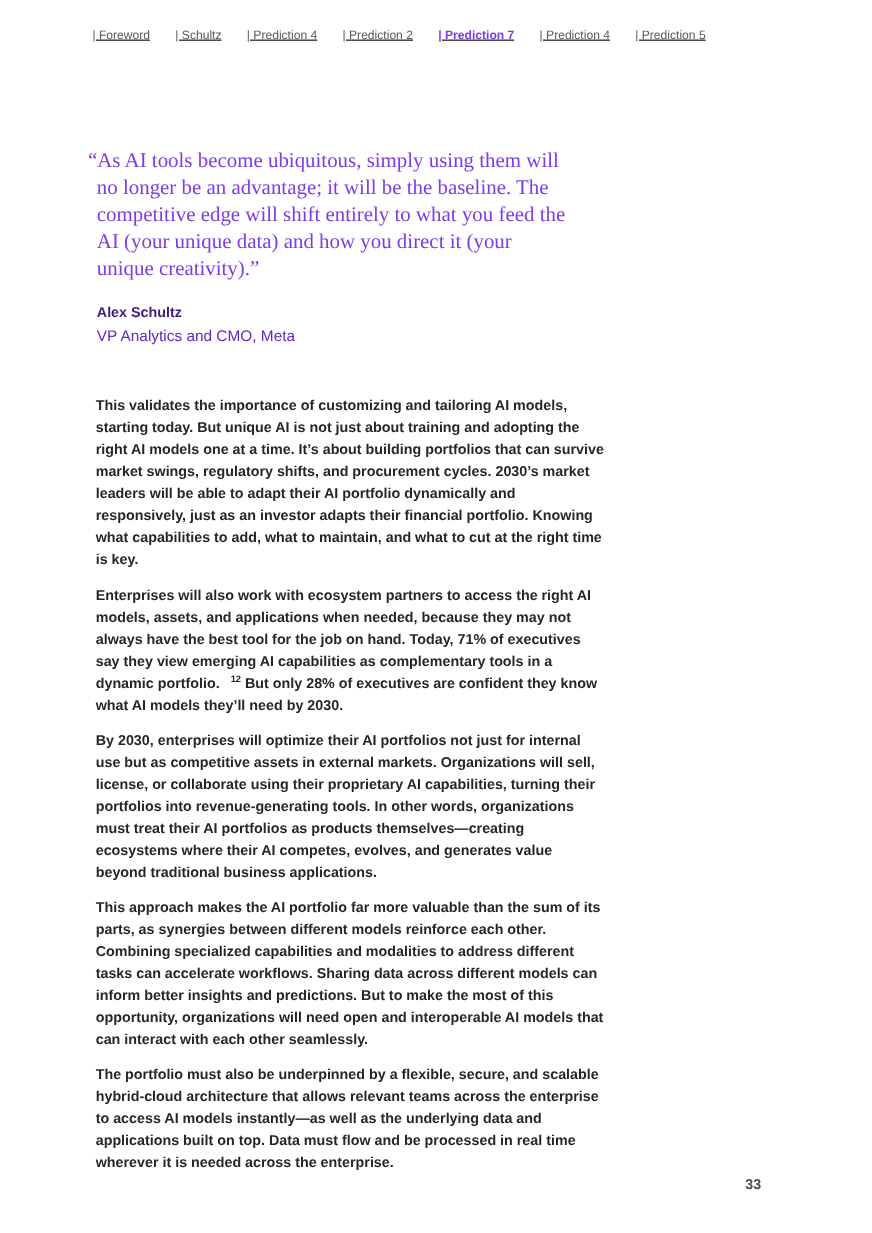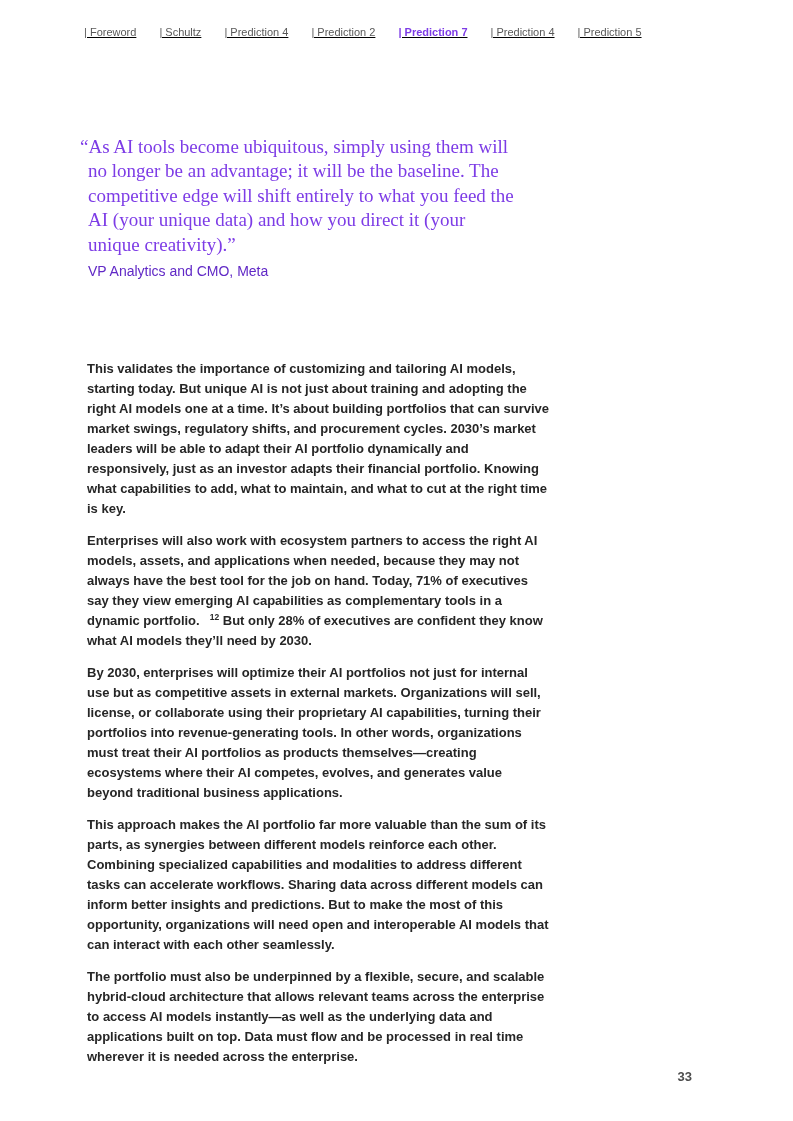--- a/index.html
+++ b/index.html
@@ -95,20 +95,21 @@
     <a class="nav-item">| Prediction 4</a>
     <a class="nav-item">| Prediction 5</a>
   </nav>
 
   <section class="quote-block">
     <p class="quote">“As AI tools become ubiquitous, simply using them will
 no longer be an advantage; it will be the baseline. The
 competitive edge will shift entirely to what you feed the
 AI (your unique data) and how you direct it (your
 unique creativity).”</p>
+    <p class="author">Alex Schultz</p>
     <p class="role">VP Analytics and CMO, Meta</p>
   </section>
 
   <main class="body-copy">
     <p>This validates the importance of customizing and tailoring AI models, starting today. But unique AI is not just about training and adopting the right AI models one at a time. It’s about building portfolios that can survive market swings, regulatory shifts, and procurement cycles. 2030’s market leaders will be able to adapt their AI portfolio dynamically and responsively, just as an investor adapts their financial portfolio. Knowing what capabilities to add, what to maintain, and what to cut at the right time is key.</p>
     <p><span>Enterprises will also work with ecosystem partners to access the right AI models, assets, and applications when needed, because they may not always have the best tool for the job on hand. Today, 71% of executives say they view emerging AI capabilities as complementary tools in a dynamic portfolio.</span><sup class="fnref">12</sup><span> But only 28% of executives are confident they know what AI models they’ll need by 2030.</span></p>
     <p>By 2030, enterprises will optimize their AI portfolios not just for internal use but as competitive assets in external markets. Organizations will sell, license, or collaborate using their proprietary AI capabilities, turning their portfolios into revenue-generating tools. In other words, organizations must treat their AI portfolios as products themselves—creating ecosystems where their AI competes, evolves, and generates value beyond traditional business applications.</p>
     <p>This approach makes the AI portfolio far more valuable than the sum of its parts, as synergies between different models reinforce each other. Combining specialized capabilities and modalities to address different tasks can accelerate workflows. Sharing data across different models can inform better insights and predictions. But to make the most of this opportunity, organizations will need open and interoperable AI models that can interact with each other seamlessly.</p>
     <p>The portfolio must also be underpinned by a flexible, secure, and scalable hybrid-cloud architecture that allows relevant teams across the enterprise to access AI models instantly—as well as the underlying data and applications built on top. Data must flow and be processed in real time wherever it is needed across the enterprise.</p>
   </main>

